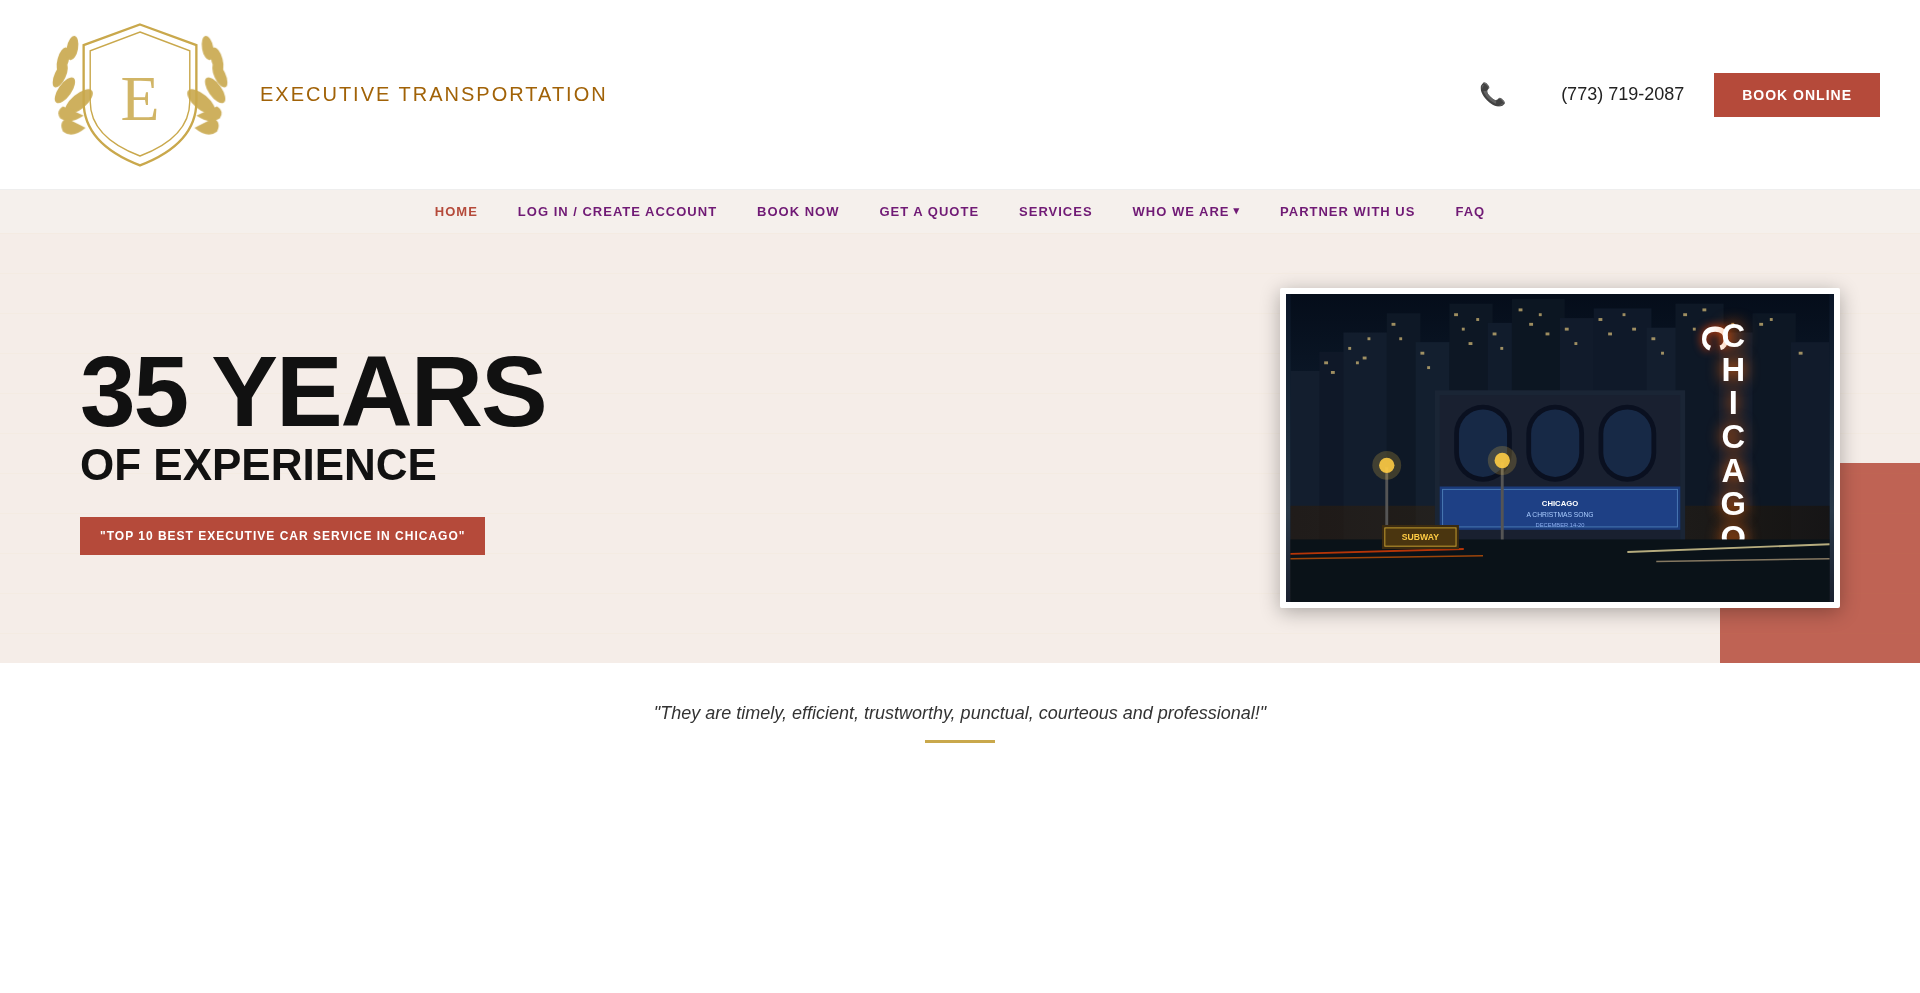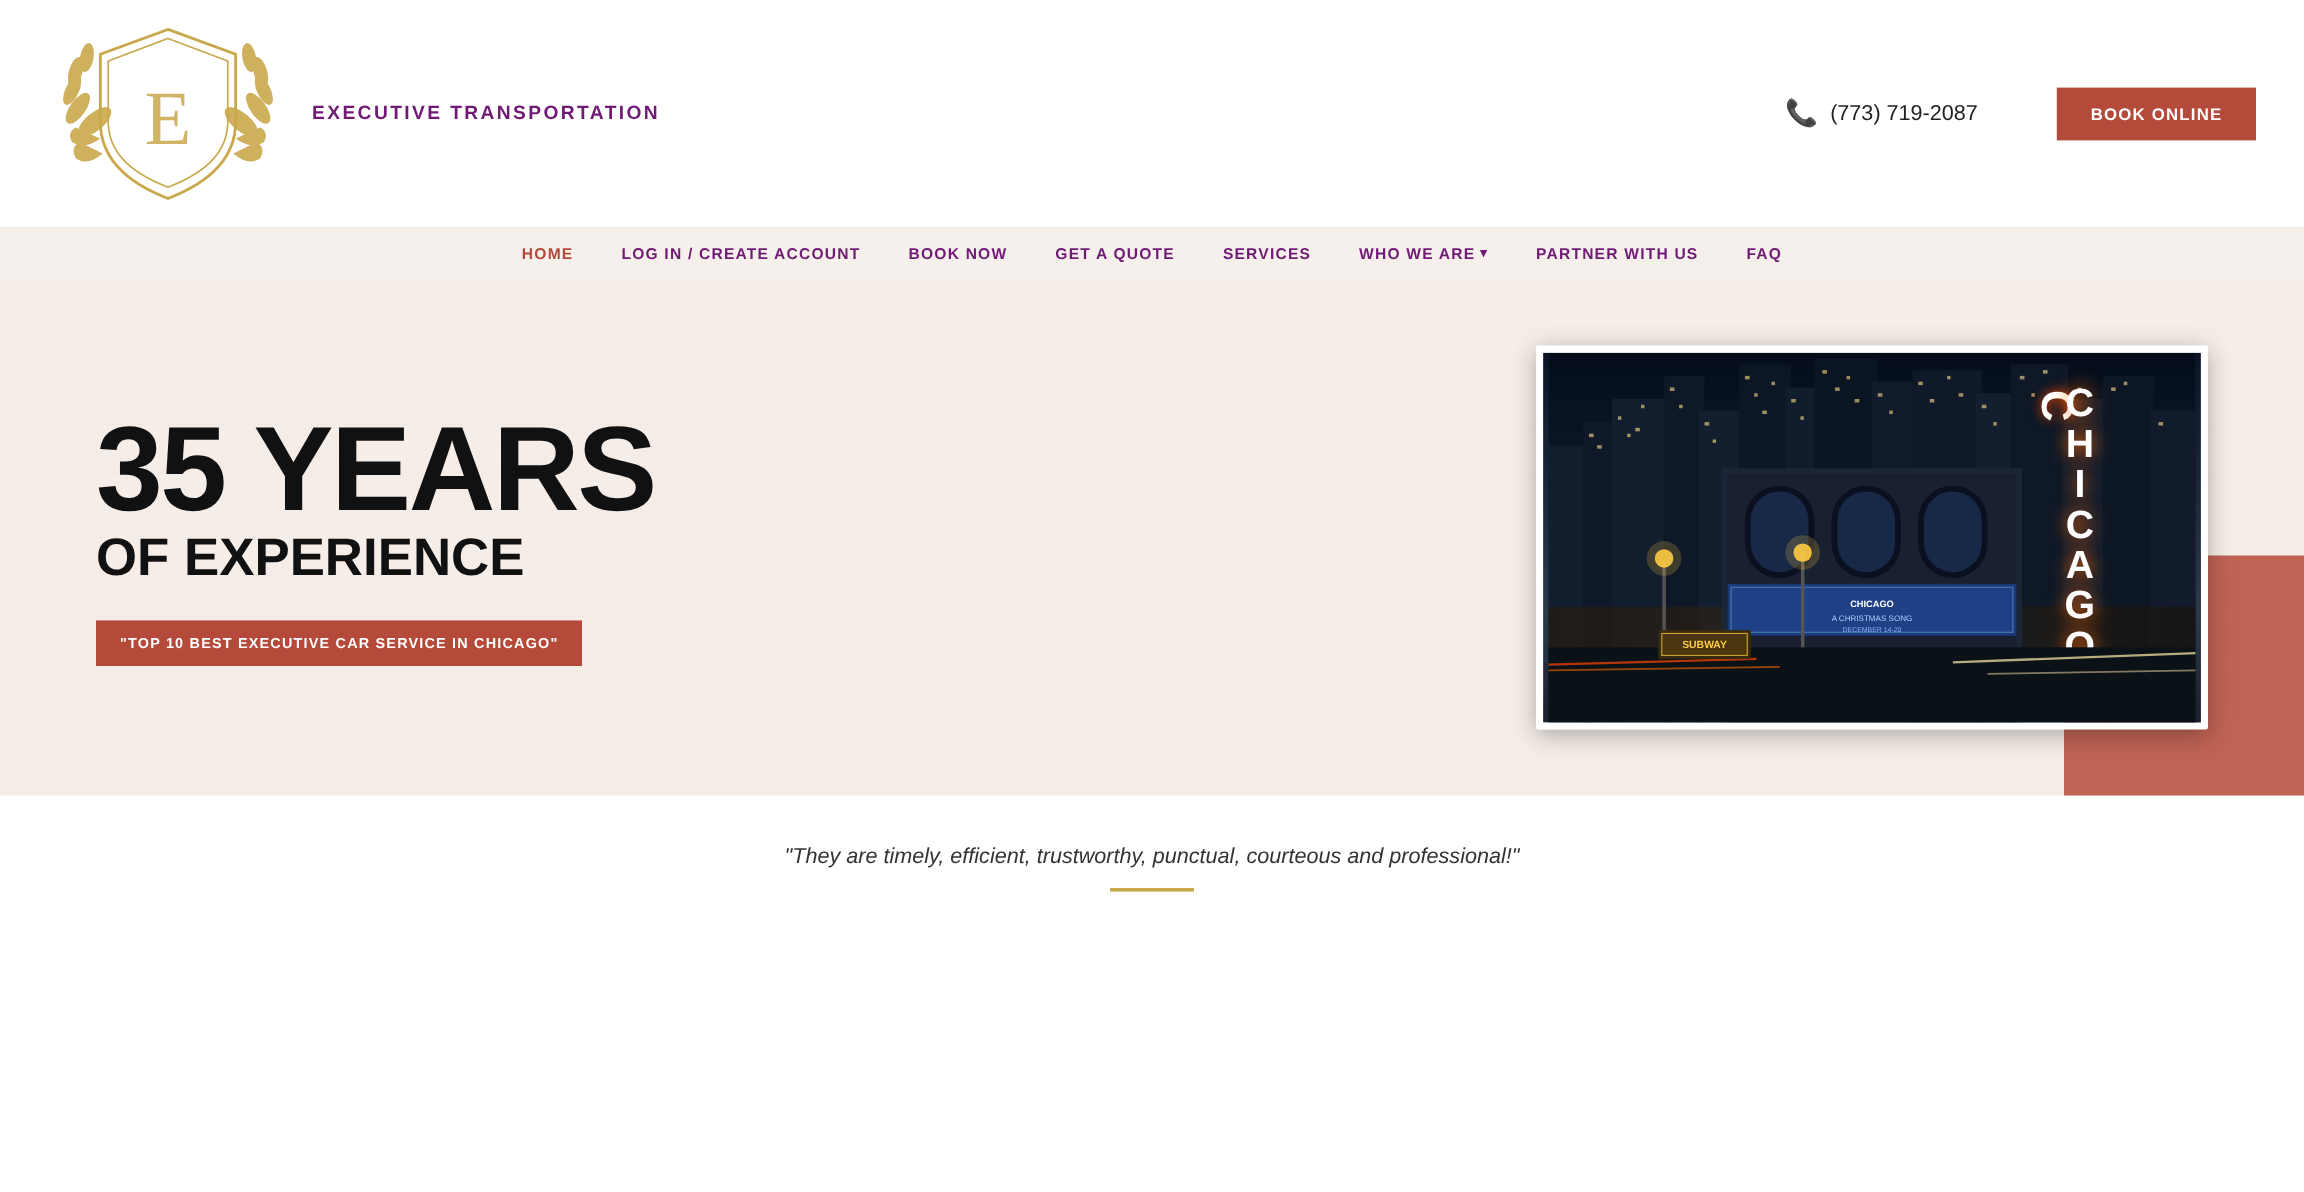--- a/index.html
+++ b/index.html
@@ -25,56 +25,56 @@
       height: 160px;
       display: flex;
       align-items: center;
       justify-content: center;
     }
     .logo-svg {
       width: 190px;
       height: 155px;
     }
     .brand-name {
-      font-size: 16px;
-      font-weight: 700;
+      font-size: 20px;
+      font-weight: 400;
       letter-spacing: 2px;
-      color: #701a75;
+      color: #a16207;
       text-transform: uppercase;
     }
     .header-right {
       display: flex;
       align-items: center;
       gap: 30px;
     }
     .phone-container {
       display: flex;
       align-items: center;
       gap: 10px;
     }
     .phone-icon {
       color: #b54a3a;
       font-size: 22px;
     }
     .phone-number {
       font-size: 18px;
       color: #222;
       font-weight: 500;
+      margin-left: 44px;
     }
     .book-online-btn {
       background: #b54a3a;
       color: #fff;
       border: none;
       padding: 14px 28px;
       font-size: 14px;
       font-weight: 700;
       letter-spacing: 1px;
       cursor: pointer;
       text-transform: uppercase;
-      margin-left: 36px;
     }
 
     
     .nav {
       background: #f5f0ec;
       display: flex;
       align-items: center;
       justify-content: center;
       gap: 40px;
       padding: 14px 0;

